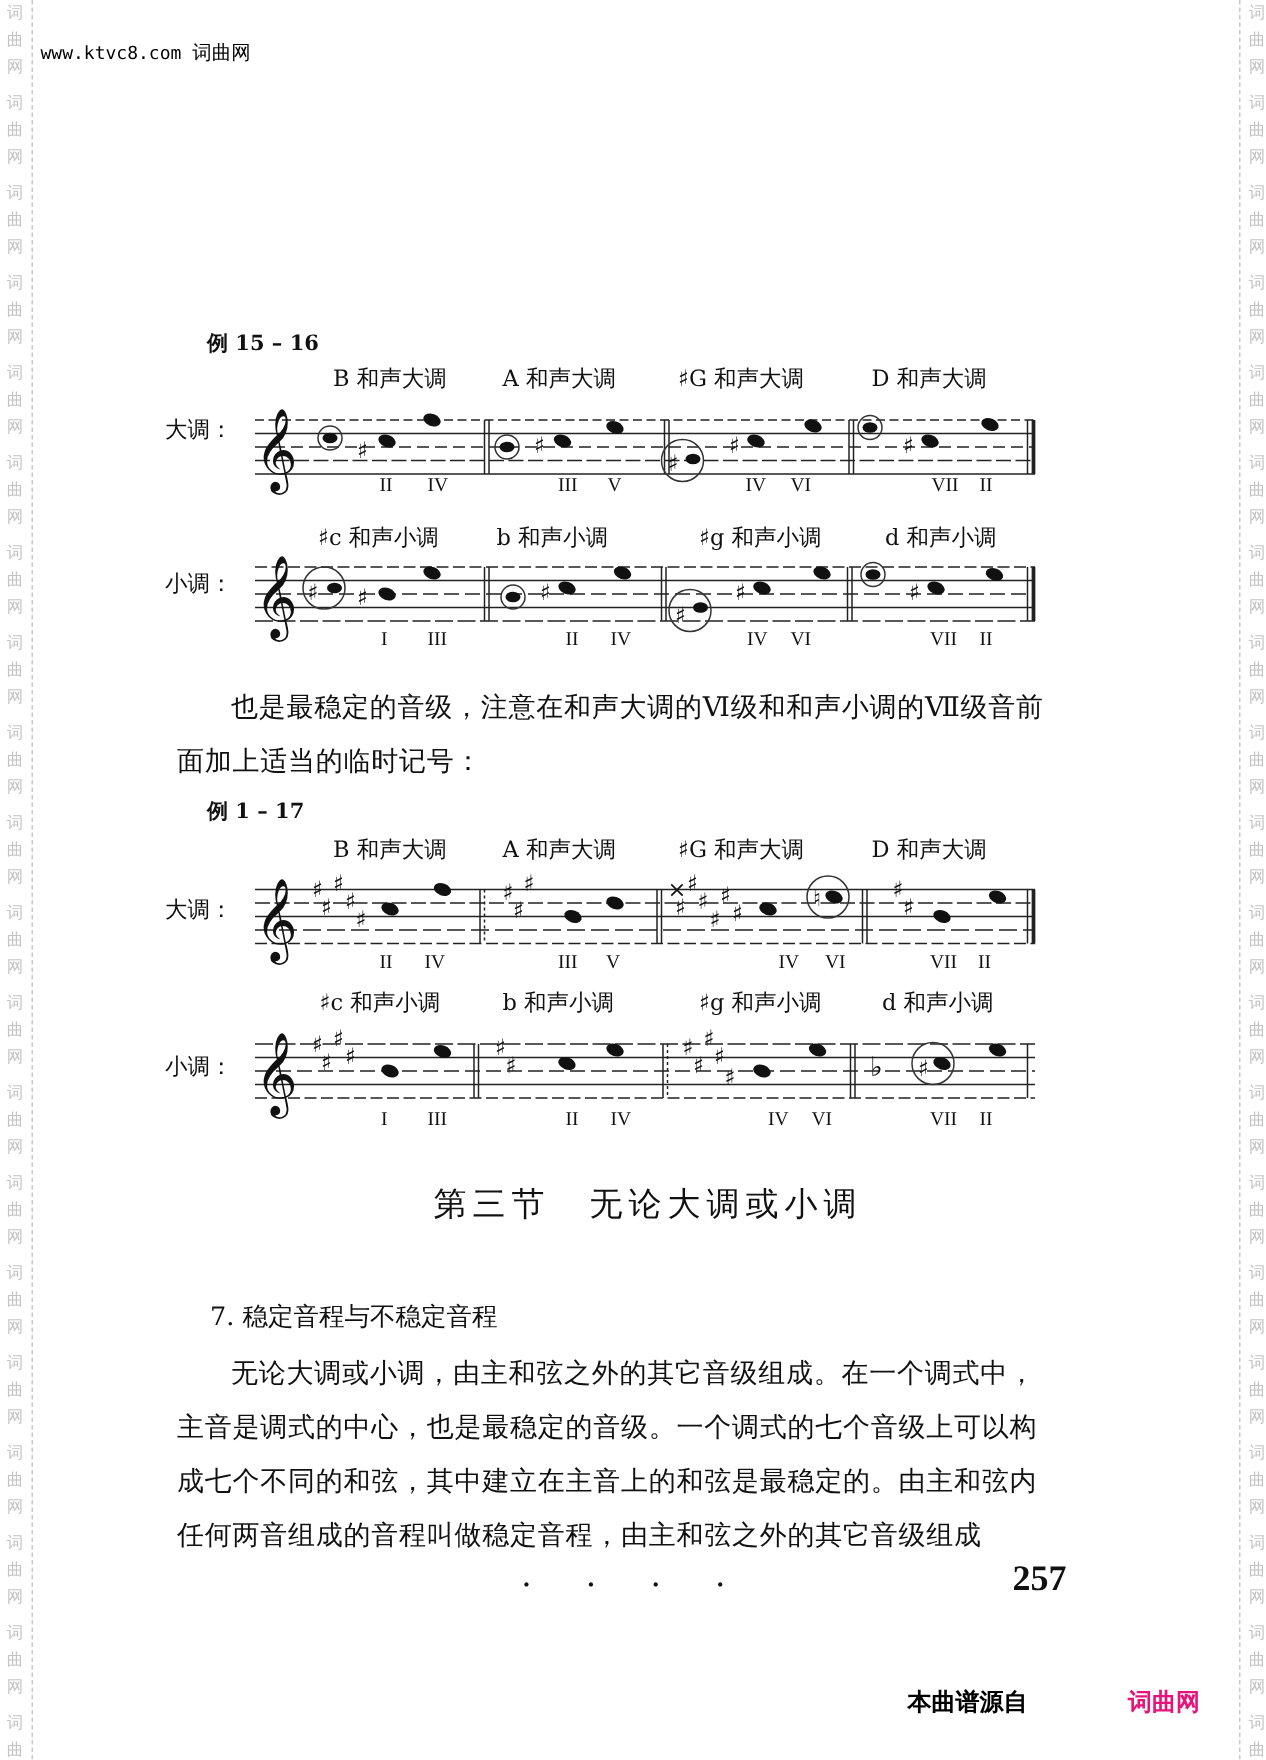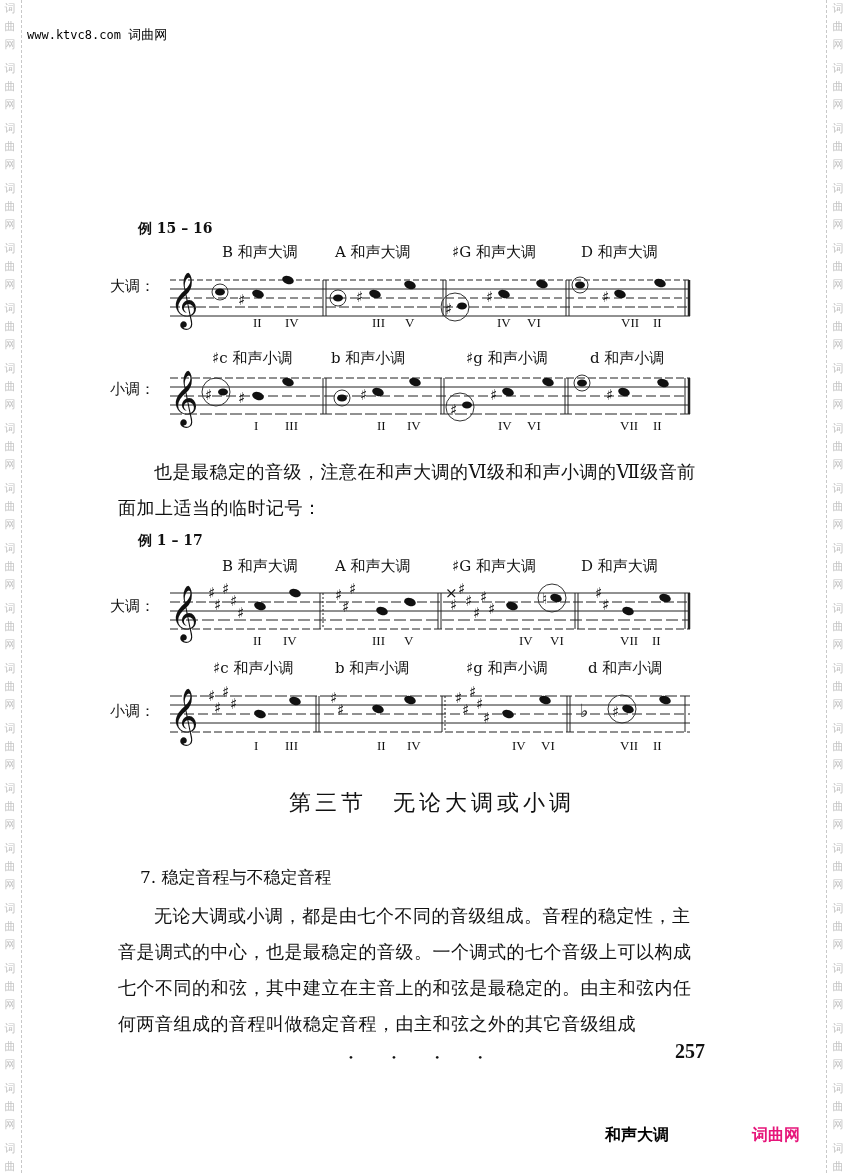--- a/index.html
+++ b/index.html
@@ -16,21 +16,21 @@
   .site-tag{position:absolute;left:27px;top:26px;font-family:"DejaVu Sans Mono","Liberation Mono",monospace;font-size:12px;color:#000;}
   .site-tag .cn{font-family:"DejaVu Sans",sans-serif;font-size:13px;}
   .para{position:absolute;left:118px;width:586px;font-size:18px;line-height:36px;letter-spacing:0.5px;}
   .indent{text-indent:2em;}
   .ex-label{position:absolute;font-family:"DejaVu Serif",serif;font-size:14px;font-weight:bold;}
   .key-label{position:absolute;font-size:15px;white-space:nowrap;}
   .row-label{position:absolute;font-size:15px;}
   .deg{position:absolute;font-size:13px;font-weight:normal;font-family:"Liberation Serif",serif;white-space:nowrap;}
   .section-title{position:absolute;left:0;width:844px;top:788px;text-align:center;font-size:22px;letter-spacing:4px;padding-left:20px;box-sizing:border-box;}
   .sub-title{position:absolute;left:140px;top:866px;font-size:17px;}
-  .page-num{position:absolute;left:675px;top:1040px;font-size:20px;font-weight:bold;font-family:"Liberation Serif",serif;}
+  .page-num{position:absolute;left:675px;top:1040px;font-size:24px;font-weight:bold;font-family:"Liberation Serif",serif;}
   .footer-src{position:absolute;left:605px;top:1125px;font-family:"DejaVu Sans",sans-serif;font-size:16px;font-weight:bold;color:#000;}
   .footer-brand{position:absolute;left:752px;top:1125px;font-family:"DejaVu Sans",sans-serif;font-size:16px;font-weight:bold;}
   svg.staff{position:absolute;overflow:visible;}
   .dots{position:absolute;left:348px;top:1052px;font-size:10px;letter-spacing:17px;}
 </style>
 </head>
 <body>
 
 <div class="wm-col left">
   <div class="wm-line"></div>
@@ -482,19 +482,19 @@
 <div class="deg" style="left:377px;top:738px;">II</div>
 <div class="deg" style="left:407px;top:738px;">IV</div>
 <div class="deg" style="left:512px;top:738px;">IV</div>
 <div class="deg" style="left:541px;top:738px;">VI</div>
 <div class="deg" style="left:620px;top:738px;">VII</div>
 <div class="deg" style="left:653px;top:738px;">II</div>
 
 <div class="section-title">第三节　无论大调或小调</div>
 <div class="sub-title">7. 稳定音程与不稳定音程</div>
 
-<div class="para indent" style="top:898px;">无论大调或小调，都是由七个不同的音级组成。音程的稳定性，主音是调式的中心，也是最稳定的音级。一个调式的七个音级上可以构成七个不同的和弦，其中建立在主音上的和弦是最稳定的。由主和弦内任何两音组成的音程叫做稳定音程，由主和弦之外的其它音级组成</div>
+<div class="para indent" style="top:898px;">无论大调或小调，由主和弦之外的其它音级组成。在一个调式中，主音是调式的中心，也是最稳定的音级。一个调式的七个音级上可以构成七个不同的和弦，其中建立在主音上的和弦是最稳定的。由主和弦内任何两音组成的音程叫做稳定音程，由主和弦之外的其它音级组成</div>
 <div class="dots">• • • •</div>
 
 <div class="page-num">257</div>
 
-<div class="footer-src">和声大调</div>
+<div class="footer-src">本曲谱源自</div>
 <div class="footer-brand" style="color: rgb(230, 21, 122);">词曲网</div>
 
 </body></html>

